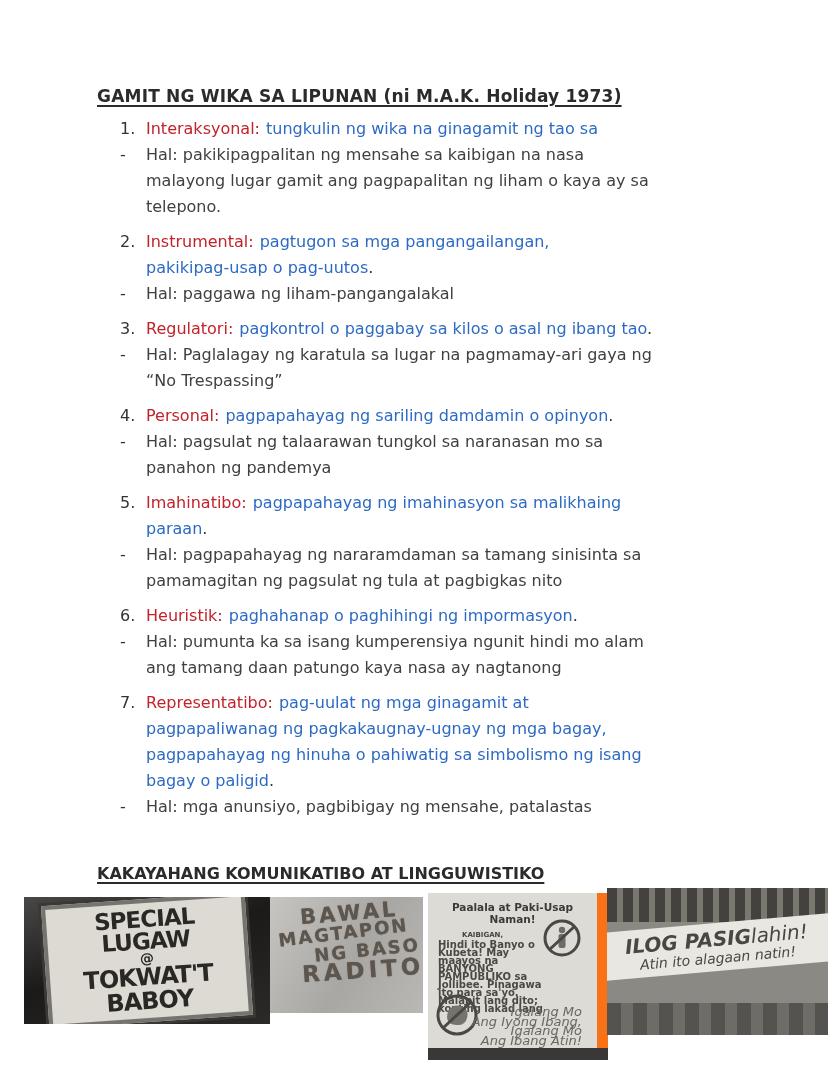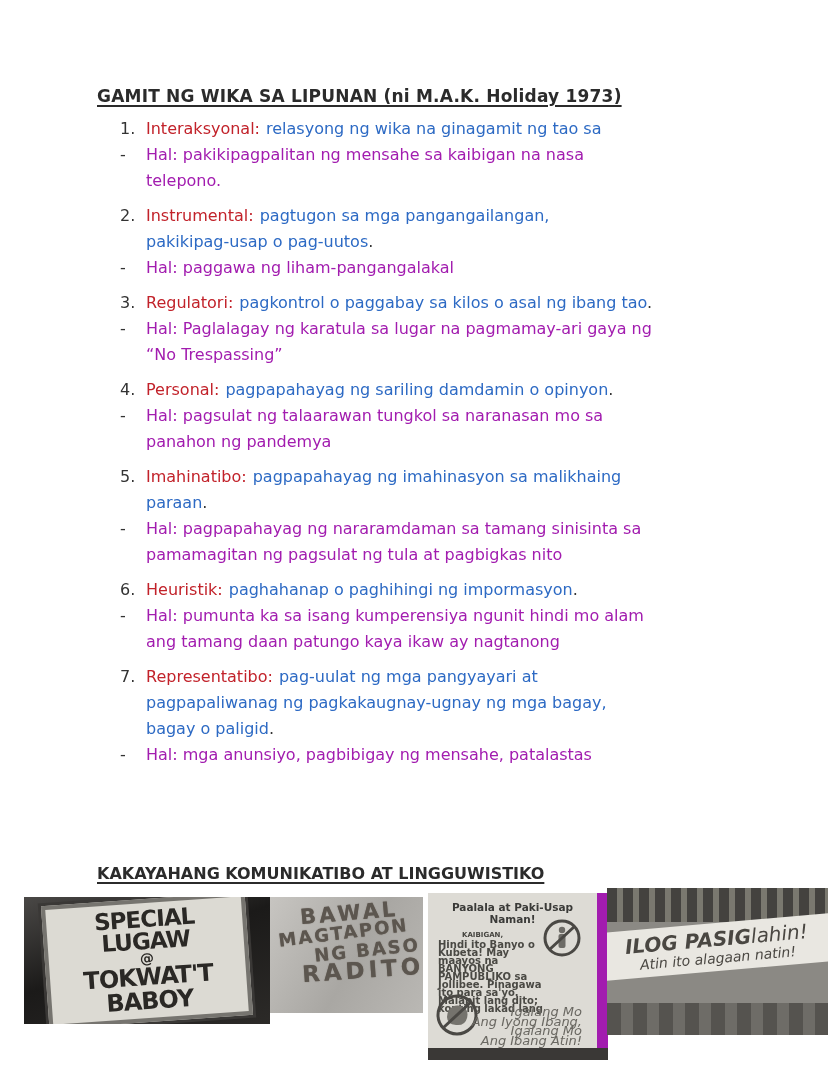--- a/index.html
+++ b/index.html
@@ -23,21 +23,21 @@
   }
   .item{margin:9px 0 0 23px;}
   .item.first{margin-top:8px;}
   .row{display:flex;line-height:26px;font-size:16px;}
   .num{flex:0 0 26px;color:#333;}
   .line{white-space:nowrap;}
   .term{color:var(--red);}
   .def{color:var(--blue);}
   .def.first{margin-left:6px;}
   .period{color:#333;}
-  .ex{color:#a21caf;}
+  .ex{color:#404040;}
   .heading2{
     position:absolute;left:97px;top:864px;font-size:16px;font-weight:700;color:#2b2b2b;
     text-decoration:underline;text-underline-offset:3px;text-decoration-thickness:1.5px;
   }
   
   .photo{position:absolute;overflow:hidden;}
   
   .photo1{left:24px;top:897px;width:246px;height:127px;
     background:linear-gradient(160deg,#4a4846 0%,#1b1a19 45%,#2c2a28 100%);
     display:flex;align-items:center;justify-content:center;}
@@ -50,21 +50,21 @@
   
   .photo2{left:270px;top:897px;width:153px;height:116px;
     background:linear-gradient(120deg,#c7c5c1,#a9a7a3 55%,#bab8b4);padding-top:3px;}
   .p2-line{font-weight:700;color:#5c564f;text-shadow:0 0 1px rgba(80,70,60,.7);}
   .p2-l1{font-size:21px;transform:rotate(-5deg);margin-left:30px;letter-spacing:3px;}
   .p2-l2{font-size:18px;transform:rotate(-7deg);margin-left:8px;letter-spacing:2px;margin-top:-3px;}
   .p2-l3{font-size:18px;transform:rotate(-6deg);margin-left:44px;margin-top:-3px;letter-spacing:2px;}
   .p2-l4{font-size:23px;transform:rotate(-4deg);margin-left:32px;margin-top:-3px;letter-spacing:4px;}
   
   .photo3{left:428px;top:893px;width:180px;height:167px;background:#dddbd5;display:flex;flex-direction:column;}
-  .p3-main{flex:1;position:relative;padding:8px 10px 13px 10px;border-right:11px solid #a21caf;}
+  .p3-main{flex:1;position:relative;padding:8px 10px 13px 10px;border-right:11px solid #f97316;}
   .p3-header{font-size:10.5px;font-weight:700;text-align:center;color:#3a3a38;}
   .p3-salutation{font-size:7px;font-weight:700;margin-top:6px;color:#45443f;margin-left:24px;}
   .p3-body{font-size:10px;font-weight:600;line-height:8px;width:106px;color:#4a4944;margin-top:2px;}
   .p3-icon-top{position:absolute;right:14px;top:24px;}
   .p3-icon-bottom{position:absolute;left:6px;bottom:6px;}
   .p3-footer{position:absolute;right:15px;bottom:3px;text-align:right;font-style:italic;
     font-size:13px;line-height:9.5px;color:#6a6862;}
   .p3-bottom{height:12px;background:#3a3836;}
   
   .photo4{left:607px;top:888px;width:221px;height:147px;background:#6b6966;display:flex;flex-direction:column;}
@@ -79,28 +79,29 @@
 </style>
 </head>
 <body>
 
 <div class="doc">
   <div class="title">GAMIT NG WIKA SA LIPUNAN (ni M.A.K. Holiday 1973)</div>
 
   <div class="item first">
     <div class="row">
       <span class="num">1.</span>
-      <span class="line"><span class="term">Interaksyonal</span><span class="term">:</span><span class="def first">relasyong ng wika na ginagamit ng tao sa</span></span>
+      <span class="line"><span class="term">Interaksyonal</span><span class="term">:</span><span class="def first">tungkulin ng wika na ginagamit ng tao sa</span></span>
     </div>
     <div class="row">
       <span class="num">-</span>
       <span class="line ex">Hal: pakikipagpalitan ng mensahe sa kaibigan na nasa</span>
     </div>
     <div class="row">
       <span class="num"></span>
+      <span class="line ex">malayong lugar gamit ang pagpapalitan ng liham o kaya ay sa</span>
     </div>
     <div class="row">
       <span class="num"></span>
       <span class="line ex">telepono.</span>
     </div>
   </div>
 
   <div class="item">
     <div class="row">
       <span class="num">2.</span>
@@ -169,35 +170,36 @@
     <div class="row">
       <span class="num">6.</span>
       <span class="line"><span class="term">Heuristik</span><span class="term">:</span><span class="def first">paghahanap o paghihingi ng impormasyon</span><span class="period">.</span></span>
     </div>
     <div class="row">
       <span class="num">-</span>
       <span class="line ex">Hal: pumunta ka sa isang kumperensiya ngunit hindi mo alam</span>
     </div>
     <div class="row">
       <span class="num"></span>
-      <span class="line ex">ang tamang daan patungo kaya ikaw ay nagtanong</span>
+      <span class="line ex">ang tamang daan patungo kaya nasa ay nagtanong</span>
     </div>
   </div>
 
   <div class="item">
     <div class="row">
       <span class="num">7.</span>
-      <span class="line"><span class="term">Representatibo</span><span class="term">:</span><span class="def first">pag-uulat ng mga pangyayari at</span></span>
+      <span class="line"><span class="term">Representatibo</span><span class="term">:</span><span class="def first">pag-uulat ng mga ginagamit at</span></span>
     </div>
     <div class="row">
       <span class="num"></span>
       <span class="line"><span class="def">pagpapaliwanag ng pagkakaugnay-ugnay ng mga bagay,</span></span>
     </div>
     <div class="row">
       <span class="num"></span>
+      <span class="line"><span class="def">pagpapahayag ng hinuha o pahiwatig sa simbolismo ng isang</span></span>
     </div>
     <div class="row">
       <span class="num"></span>
       <span class="line"><span class="def">bagay o paligid</span><span class="period">.</span></span>
     </div>
     <div class="row">
       <span class="num">-</span>
       <span class="line ex">Hal: mga anunsiyo, pagbibigay ng mensahe, patalastas</span>
     </div>
   </div>

